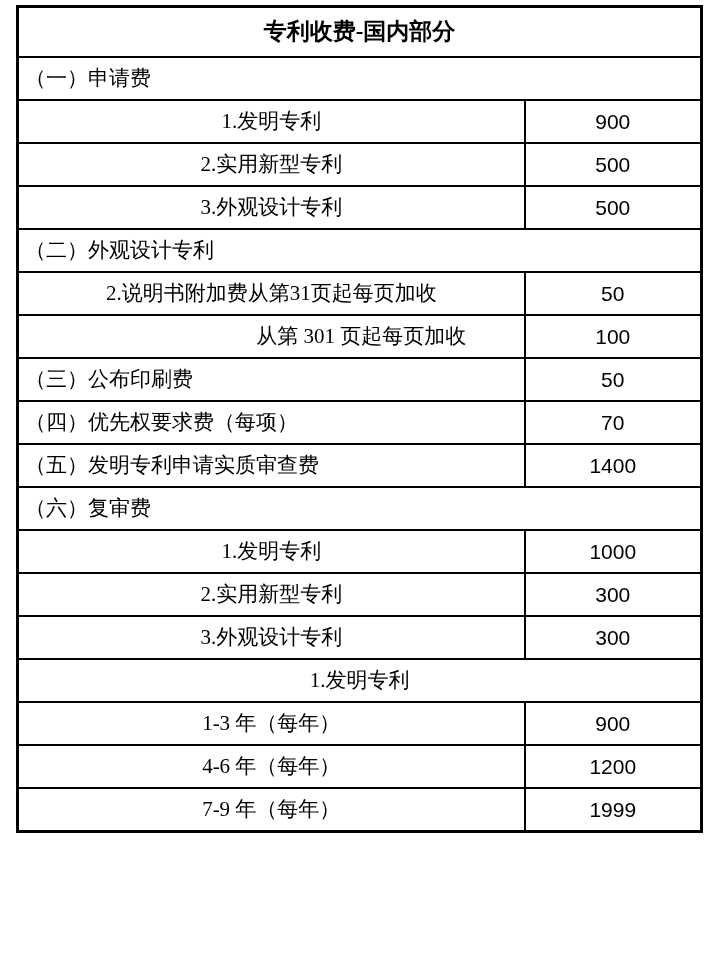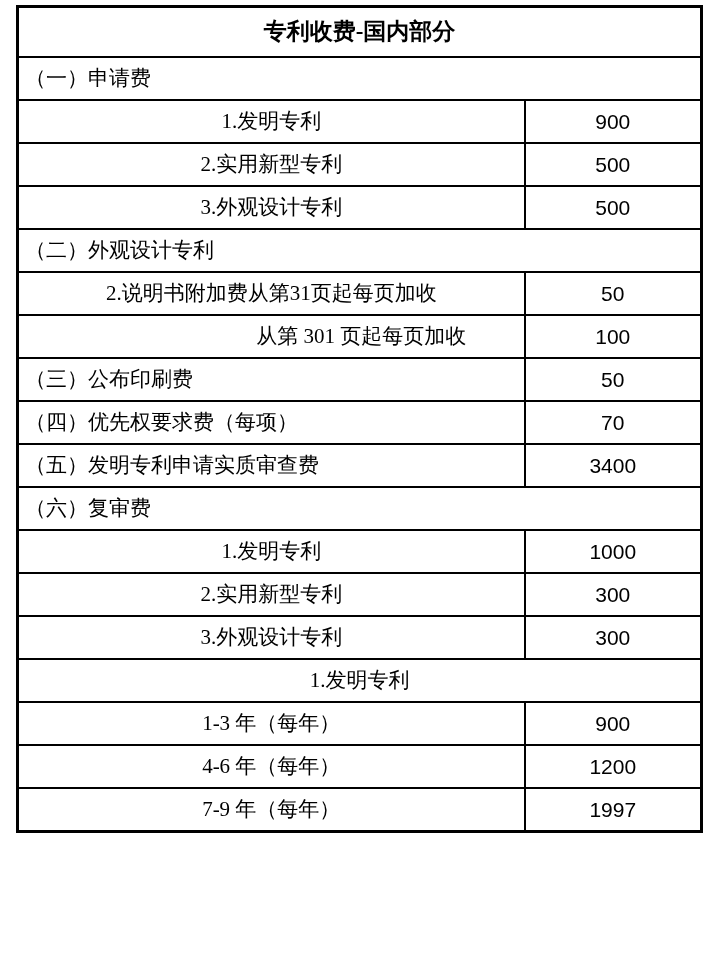--- a/index.html
+++ b/index.html
@@ -100,21 +100,21 @@
     <tr>
       <td class="section">（三）公布印刷费</td>
       <td class="value">50</td>
     </tr>
     <tr>
       <td class="section">（四）优先权要求费（每项）</td>
       <td class="value">70</td>
     </tr>
     <tr>
       <td class="section">（五）发明专利申请实质审查费</td>
-      <td class="value">3400</td>
+      <td class="value">1400</td>
     </tr>
 
     <tr>
       <td colspan="2" class="section">（六）复审费</td>
     </tr>
     <tr>
       <td class="label">1.发明专利</td>
       <td class="value">1000</td>
     </tr>
     <tr>
@@ -132,16 +132,16 @@
     <tr>
       <td class="label">1-3 年（每年）</td>
       <td class="value">900</td>
     </tr>
     <tr>
       <td class="label">4-6 年（每年）</td>
       <td class="value">1200</td>
     </tr>
     <tr>
       <td class="label">7-9 年（每年）</td>
-      <td class="value">1997</td>
+      <td class="value">1999</td>
     </tr>
   </tbody>
 </table>
 
 </body></html>

